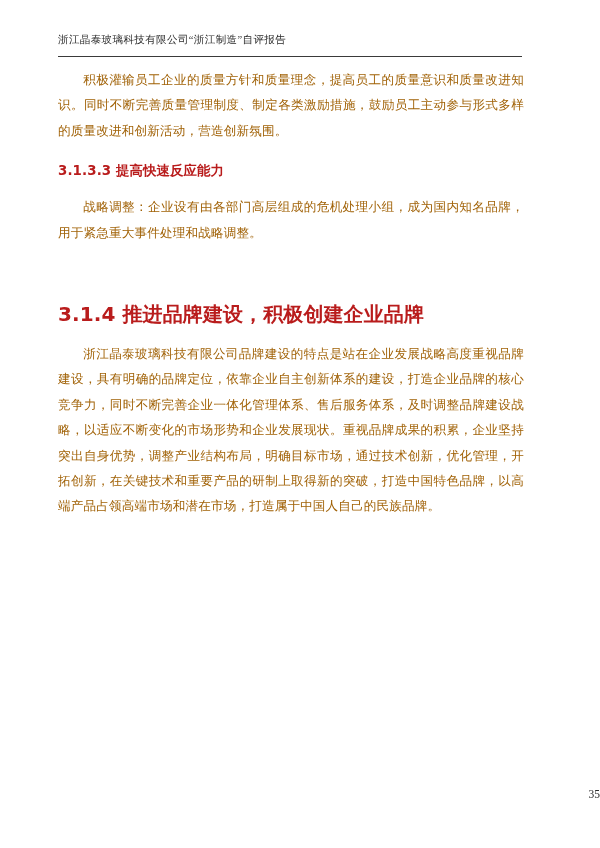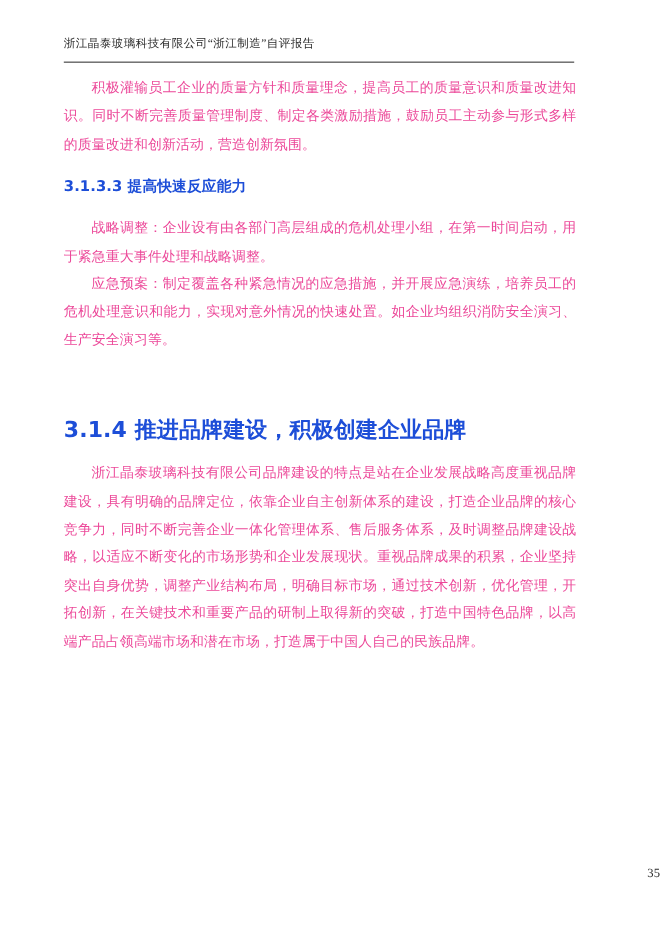--- a/index.html
+++ b/index.html
@@ -58,30 +58,30 @@
   }
 
   p.body-para {
     margin: 0;
     font-size: 12.6px;
     line-height: 25.4px;
     text-align: justify;
     text-justify: inter-ideograph;
     text-indent: 25.2px;
     letter-spacing: 0.15px;
-    color: #ec4899;
+    color: #a16207;
   }
 
   
   h3.heading-l3,
   h2.heading-l2 {
     margin: 0;
     font-family: "DejaVu Sans", "Liberation Sans", sans-serif;
     font-weight: bold;
-    color: #1d4ed8;
+    color: #b91c1c;
     text-align: left;
     letter-spacing: 0.1px;
   }
   h3.heading-l3 {
     font-size: 13.4px;
     line-height: 20px;
   }
   h2.heading-l2 {
     font-size: 20px;
     line-height: 22px;
@@ -119,24 +119,23 @@
 
   <div class="content">
 
     <p class="body-para">积极灌输员工企业的质量方针和质量理念，提高员工的质量意识和质量改进知识。同时不断完善质量管理制度、制定各类激励措施，鼓励员工主动参与形式多样的质量改进和创新活动，营造创新氛围。</p>
 
     <div class="sp-h3-before"></div>
     <h3 class="heading-l3">3.1.3.3 提高快速反应能力</h3>
     <div class="sp-h3-after"></div>
 
 
-    <p class="body-para">战略调整：企业设有由各部门高层组成的危机处理小组，在第一时间启动，用于紧急重大事件处理和战略调整。</p>
+    <p class="body-para">战略调整：企业设有由各部门高层组成的危机处理小组，成为国内知名品牌，用于紧急重大事件处理和战略调整。</p>
 
 
-    <p class="body-para">应急预案：制定覆盖各种紧急情况的应急措施，并开展应急演练，培养员工的危机处理意识和能力，实现对意外情况的快速处置。如企业均组织消防安全演习、生产安全演习等。</p>
 
     <div class="sp-h3-before"></div>
     <div class="sp-h3-after"></div>
 
 
     <div class="sp-h2-before"></div>
     <h2 class="heading-l2">3.1.4 推进品牌建设，积极创建企业品牌</h2>
     <div class="sp-h2-after"></div>
 
 

